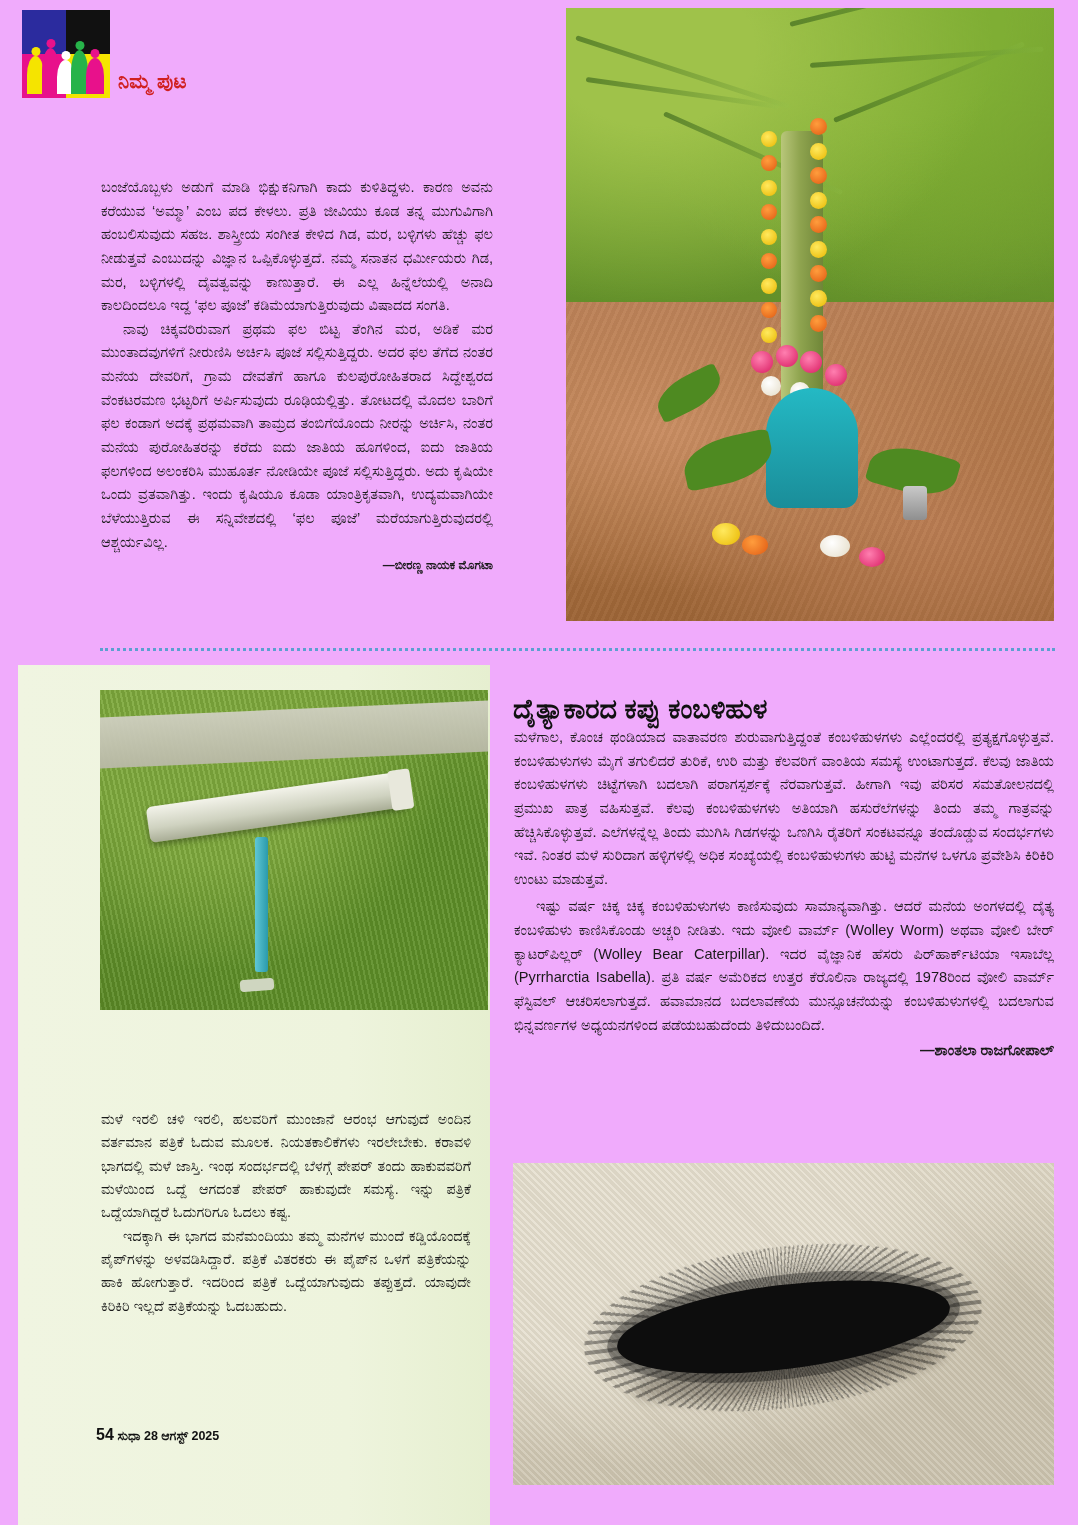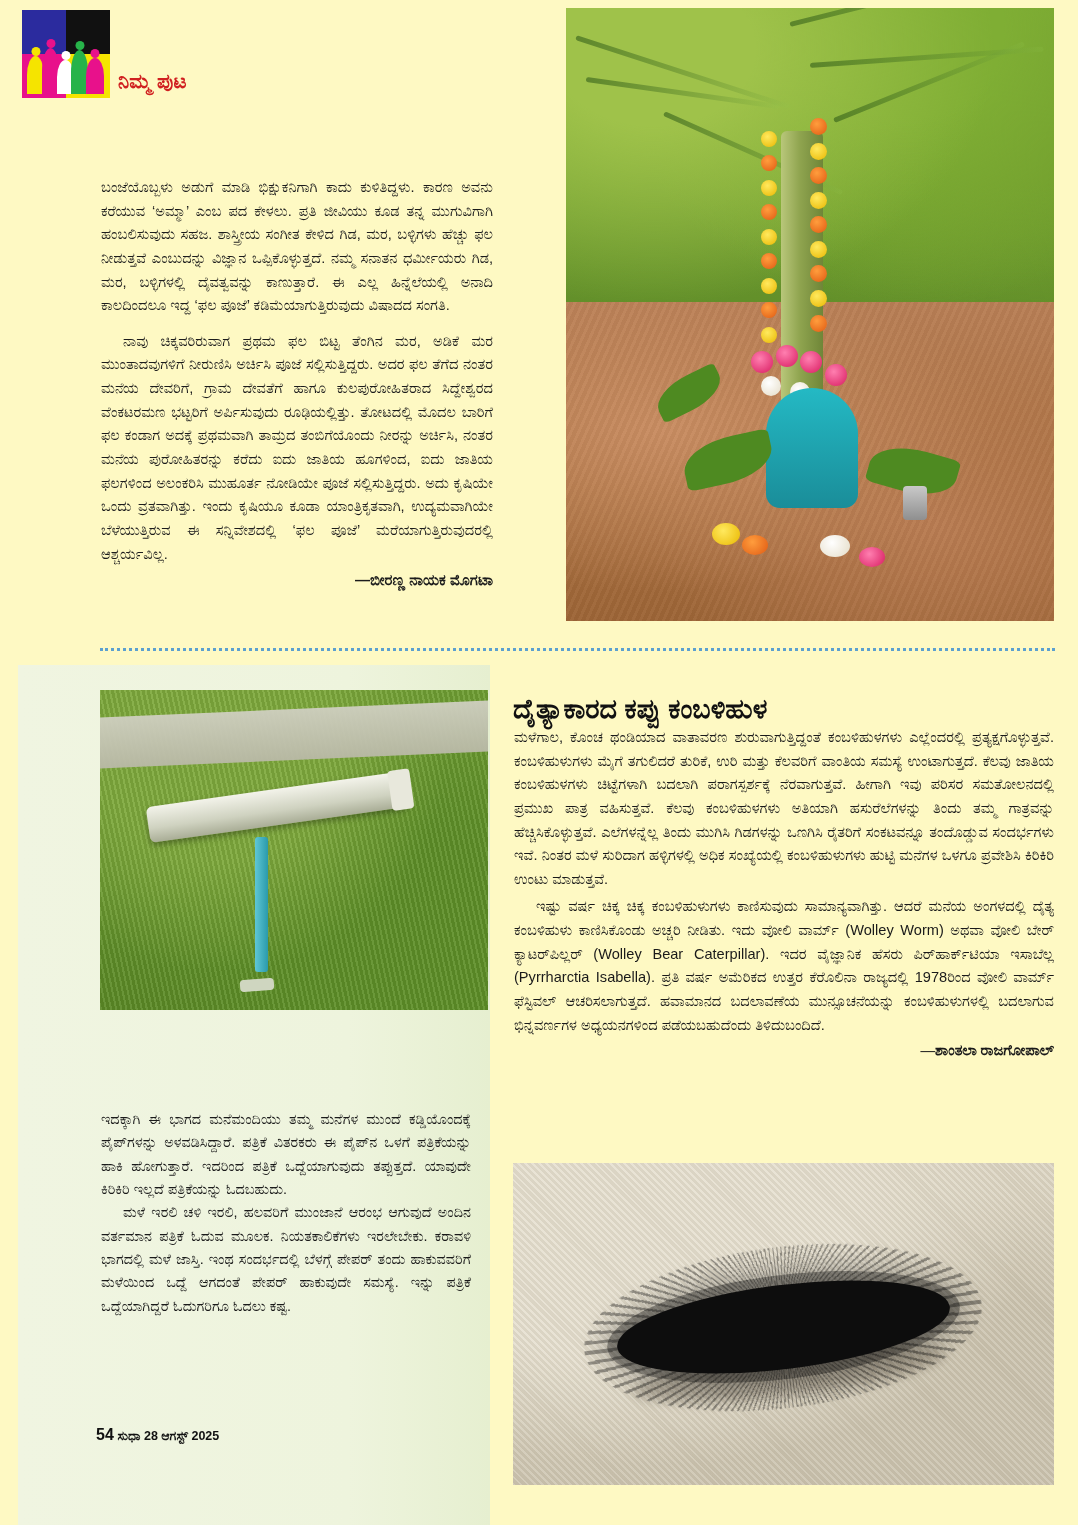--- a/index.html
+++ b/index.html
@@ -12,21 +12,21 @@
     height: 1525px;
     position: relative;
     font-family: "Liberation Sans", sans-serif;
     color: #1a1a1a;
     overflow: hidden;
   }
 
   .page {
     position: absolute;
     inset: 0;
-    background: #fef9c3;
+    background: #f0abfc;
   }
 
   
   .logo-block {
     position: absolute;
     left: 22px;
     top: 10px;
     width: 88px;
     height: 88px;
     background: #111111;
@@ -88,27 +88,27 @@
     position: absolute;
     left: 101px;
     top: 176px;
     width: 392px;
     font-size: 14.6px;
     line-height: 1.62;
     text-align: justify;
     color: #1c1c1c;
   }
   .a1-body p { margin: 0; text-indent: 0; }
-  .a1-body p + p { margin-top: 12px; text-indent: 22px; }
+  .a1-body p + p { margin-top: 0; text-indent: 22px; }
   .a1-credit {
     display: block;
     text-align: right;
     font-weight: bold;
     margin-top: 2px;
-    font-size: 15px;
+    font-size: 12px;
   }
 
   .photo {
     position: absolute;
     overflow: hidden;
     background: #cfcfcf;
   }
 
   
   .photo-palm {
@@ -334,21 +334,20 @@
     line-height: 1.62;
     text-align: justify;
   }
   .a3-body p { margin: 0; }
   .a3-body p + p { margin-top: 4px; text-indent: 22px; }
   .a3-credit {
     display: block;
     text-align: right;
     font-weight: bold;
     margin-top: 2px;
-    font-family: Liberation Serif, serif;
   }
 
   .photo-caterpillar {
     left: 513px;
     top: 1163px;
     width: 541px;
     height: 322px;
   }
   .sand {
     position: absolute;
@@ -486,22 +485,22 @@
     <div class="path-strip"></div>
     <div class="pole"></div>
     <div class="pole-base"></div>
     <div class="pipe">
       <div class="pipe-cap"></div>
     </div>
   </div>
 
 
   <div class="a2-body">
+    <p>ಮಳೆ ಇರಲಿ ಚಳಿ ಇರಲಿ, ಹಲವರಿಗೆ ಮುಂಜಾನೆ ಆರಂಭ ಆಗುವುದೆ ಅಂದಿನ ವರ್ತಮಾನ ಪತ್ರಿಕೆ ಓದುವ ಮೂಲಕ. ನಿಯತಕಾಲಿಕೆಗಳು ಇರಲೇಬೇಕು. ಕರಾವಳಿ ಭಾಗದಲ್ಲಿ ಮಳೆ ಜಾಸ್ತಿ. ಇಂಥ ಸಂದರ್ಭದಲ್ಲಿ ಬೆಳಗ್ಗೆ ಪೇಪರ್ ತಂದು ಹಾಕುವವರಿಗೆ ಮಳೆಯಿಂದ ಒದ್ದೆ ಆಗದಂತೆ ಪೇಪರ್ ಹಾಕುವುದೇ ಸಮಸ್ಯೆ. ಇನ್ನು ಪತ್ರಿಕೆ ಒದ್ದೆಯಾಗಿದ್ದರೆ ಓದುಗರಿಗೂ ಓದಲು ಕಷ್ಟ.</p>
     <p>ಇದಕ್ಕಾಗಿ ಈ ಭಾಗದ ಮನೆಮಂದಿಯು ತಮ್ಮ ಮನೆಗಳ ಮುಂದೆ ಕಡ್ಡಿಯೊಂದಕ್ಕೆ ಪೈಪ್‌ಗಳನ್ನು ಅಳವಡಿಸಿದ್ದಾರೆ. ಪತ್ರಿಕೆ ವಿತರಕರು ಈ ಪೈಪ್‌ನ ಒಳಗೆ ಪತ್ರಿಕೆಯನ್ನು ಹಾಕಿ ಹೋಗುತ್ತಾರೆ. ಇದರಿಂದ ಪತ್ರಿಕೆ ಒದ್ದೆಯಾಗುವುದು ತಪ್ಪುತ್ತದೆ. ಯಾವುದೇ ಕಿರಿಕಿರಿ ಇಲ್ಲದೆ ಪತ್ರಿಕೆಯನ್ನು ಓದಬಹುದು.</p>
-    <p>ಮಳೆ ಇರಲಿ ಚಳಿ ಇರಲಿ, ಹಲವರಿಗೆ ಮುಂಜಾನೆ ಆರಂಭ ಆಗುವುದೆ ಅಂದಿನ ವರ್ತಮಾನ ಪತ್ರಿಕೆ ಓದುವ ಮೂಲಕ. ನಿಯತಕಾಲಿಕೆಗಳು ಇರಲೇಬೇಕು. ಕರಾವಳಿ ಭಾಗದಲ್ಲಿ ಮಳೆ ಜಾಸ್ತಿ. ಇಂಥ ಸಂದರ್ಭದಲ್ಲಿ ಬೆಳಗ್ಗೆ ಪೇಪರ್ ತಂದು ಹಾಕುವವರಿಗೆ ಮಳೆಯಿಂದ ಒದ್ದೆ ಆಗದಂತೆ ಪೇಪರ್ ಹಾಕುವುದೇ ಸಮಸ್ಯೆ. ಇನ್ನು ಪತ್ರಿಕೆ ಒದ್ದೆಯಾಗಿದ್ದರೆ ಓದುಗರಿಗೂ ಓದಲು ಕಷ್ಟ.</p>
   </div>
 
   <div class="folio">
     <span class="num">54</span>
     <span class="meta">ಸುಧಾ 28 ಆಗಸ್ಟ್ 2025</span>
   </div>
 
   <h2 class="a3-title">ದೈತ್ಯಾಕಾರದ ಕಪ್ಪು ಕಂಬಳಿಹುಳ</h2>
 
   <div class="a3-body">

